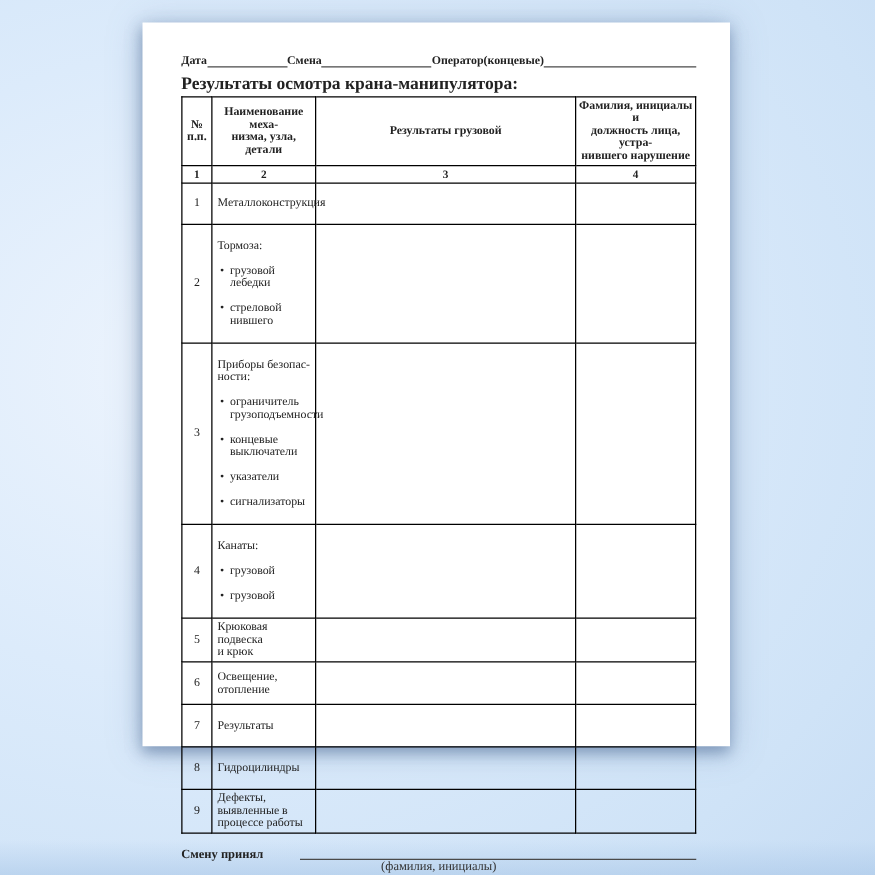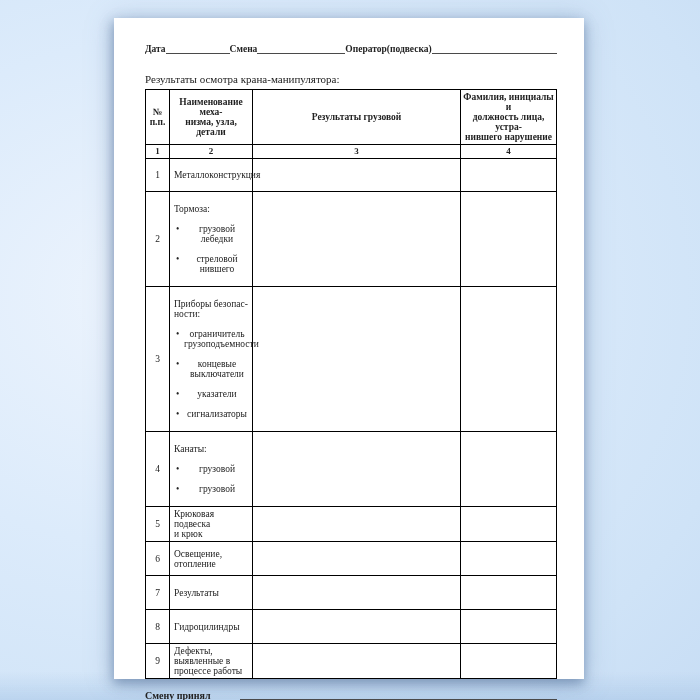--- a/index.html
+++ b/index.html
@@ -4,72 +4,72 @@
 <style>
   html,body{margin:0;padding:0;}
   body{
     width:700px;height:700px;overflow:hidden;
     font-family:"Liberation Serif","DejaVu Serif",serif;
     background:
       linear-gradient(180deg, rgba(186,212,240,0) 96%, rgba(168,198,231,.55) 100%),
       radial-gradient(110% 90% at 22% 42%, #edf4fd 0%, #dcebfb 40%, #cfe3f7 78%, #c6dcf4 100%);
   }
   .page{
-    position:absolute;left:114px;top:18px;width:470px;height:661px;
+    position:absolute;left:114px;top:18px;width:470px;height:579px;
     background:#ffffff;
     box-shadow:0 5px 10px rgba(96,124,163,.5), 0 2px 26px rgba(100,130,170,.35), -3px 3px 12px rgba(100,128,166,.28);
     box-sizing:border-box;
     padding:26px 27px 0 31px;
     color:#222;
   }
   .b{font-weight:bold;}
   
   .fline{display:flex;align-items:flex-end;font-size:9.5px;line-height:11px;}
   .fline .lbl{white-space:nowrap;}
   .fill{flex:0 0 auto;border-bottom:1px solid #4a4a4a;height:1px;margin-bottom:1px;}
   .fill.grow{flex:1 1 auto;}
   .w1{width:64px;} .w2{width:88px;}
-  .doc-title{font-size:11px;font-weight:normal;margin-top:19px;line-height:11px;}
+  .doc-title{font-size:14px;font-weight:bold;margin-top:7px;line-height:11px;}
   
   table{border-collapse:collapse;width:100%;table-layout:fixed;margin-top:4px;}
   td,th{border:1px solid #000000;box-sizing:border-box;vertical-align:middle;
         font-size:9.5px;line-height:10px;padding:1px 3px;white-space:pre-line;}
   thead th{font-weight:bold;text-align:center;padding:2px 2px;}
   tr.head-row{height:30px;}
   tr.num-row{height:14px;}
   tr.num-row td{font-weight:bold;text-align:center;font-size:9px;line-height:9px;padding:0;}
   tbody td.cnum{text-align:center;}
   tbody td.cname{padding:2px 2px 2px 4px;}
   tbody tr:nth-child(1){height:33px;}
   tbody tr:nth-child(2){height:41px;}
   tbody tr:nth-child(3){height:84px;}
   tbody tr:nth-child(4){height:42px;}
   tbody tr:nth-child(5){height:33px;}
   tbody tr:nth-child(6){height:34px;}
   tbody tr:nth-child(7){height:34px;}
   tbody tr:nth-child(8){height:34px;}
   tbody tr:nth-child(9){height:33px;}
-  .item{position:relative;padding-left:10px;text-align:center;}
+  .item{position:relative;padding-left:10px;}
   .item::before{content:"\2022";position:absolute;left:2px;top:0;}
   
   .sig{margin-top:11px;gap:29px;}
   .sig .lbl{font-weight:bold;font-size:10px;}
   .hint{font-size:10px;line-height:8px;text-align:center;color:#333;margin-top:1px;}
 </style>
 </head>
 <body>
 
 <div class="page">
 
   <div class="fline">
     <span class="lbl b">Дата</span>
     <span class="fill w1"></span>
     <span class="lbl b">Смена</span>
     <span class="fill w2"></span>
-    <span class="lbl b">Оператор(подвеска)</span>
+    <span class="lbl b">Оператор(концевые)</span>
     <span class="fill grow"></span>
   </div>
 
   <div class="doc-title">Результаты осмотра крана-манипулятора:</div>
 
   <table>
     <colgroup>
         <col style="width:24px">
         <col style="width:83px">
         <col style="width:208px">

